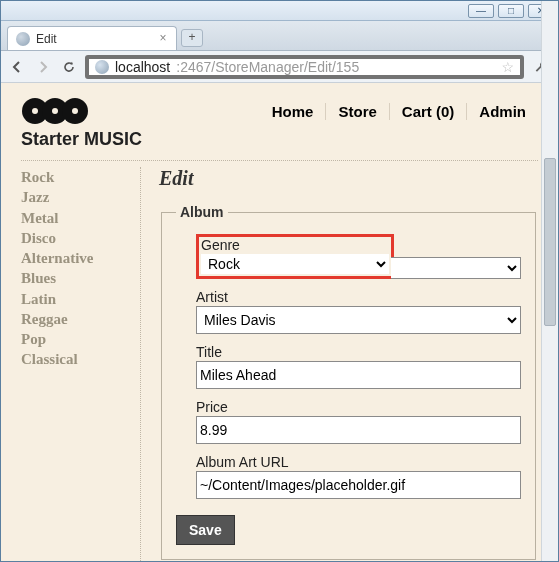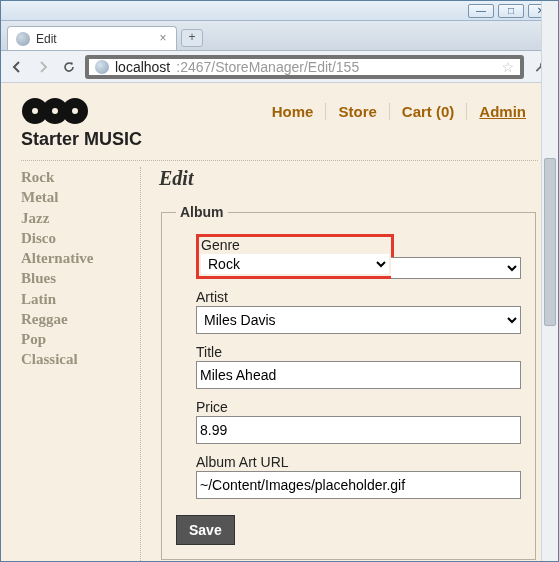--- a/index.html
+++ b/index.html
@@ -146,25 +146,25 @@
   .logo { display:flex; gap:-6px; }
   .logo svg { display:block; }
   .brand .name {
     font-weight:bold; font-size:18px; margin-top:4px; color:#222;
   }
   .nav {
     display:flex; gap:0;
     margin-top:6px;
   }
   .nav a {
-    font-weight:bold; color:#a16207; text-decoration:none;
+    font-weight:bold; color:#000000; text-decoration:none;
     padding:0 12px; border-right:1px solid #d9cfbf;
     font-size:15px;
   }
-  .nav a:last-child { border-right:none;text-decoration:underline; }
+  .nav a:last-child { border-right:none; }
   hr.dotted {
     border:none; border-top:1px dotted #bfb6a6;
     margin:10px 0 6px 0;
   }
   .body {
     display:flex;
   }
   .sidebar {
     width:120px;
     padding-right:14px;
@@ -297,22 +297,22 @@
         <a href="#">Admin</a>
       </div>
     </div>
 
     <hr class="dotted">
 
     <div class="body">
 
       <div class="sidebar">
         <a href="#">Rock</a>
+        <a href="#">Jazz</a>
         <a href="#">Metal</a>
-        <a href="#">Jazz</a>
         <a href="#">Disco</a>
         <a href="#">Alternative</a>
         <a href="#">Blues</a>
         <a href="#">Latin</a>
         <a href="#">Reggae</a>
         <a href="#">Pop</a>
         <a href="#">Classical</a>
       </div>
 
       <div class="main">

